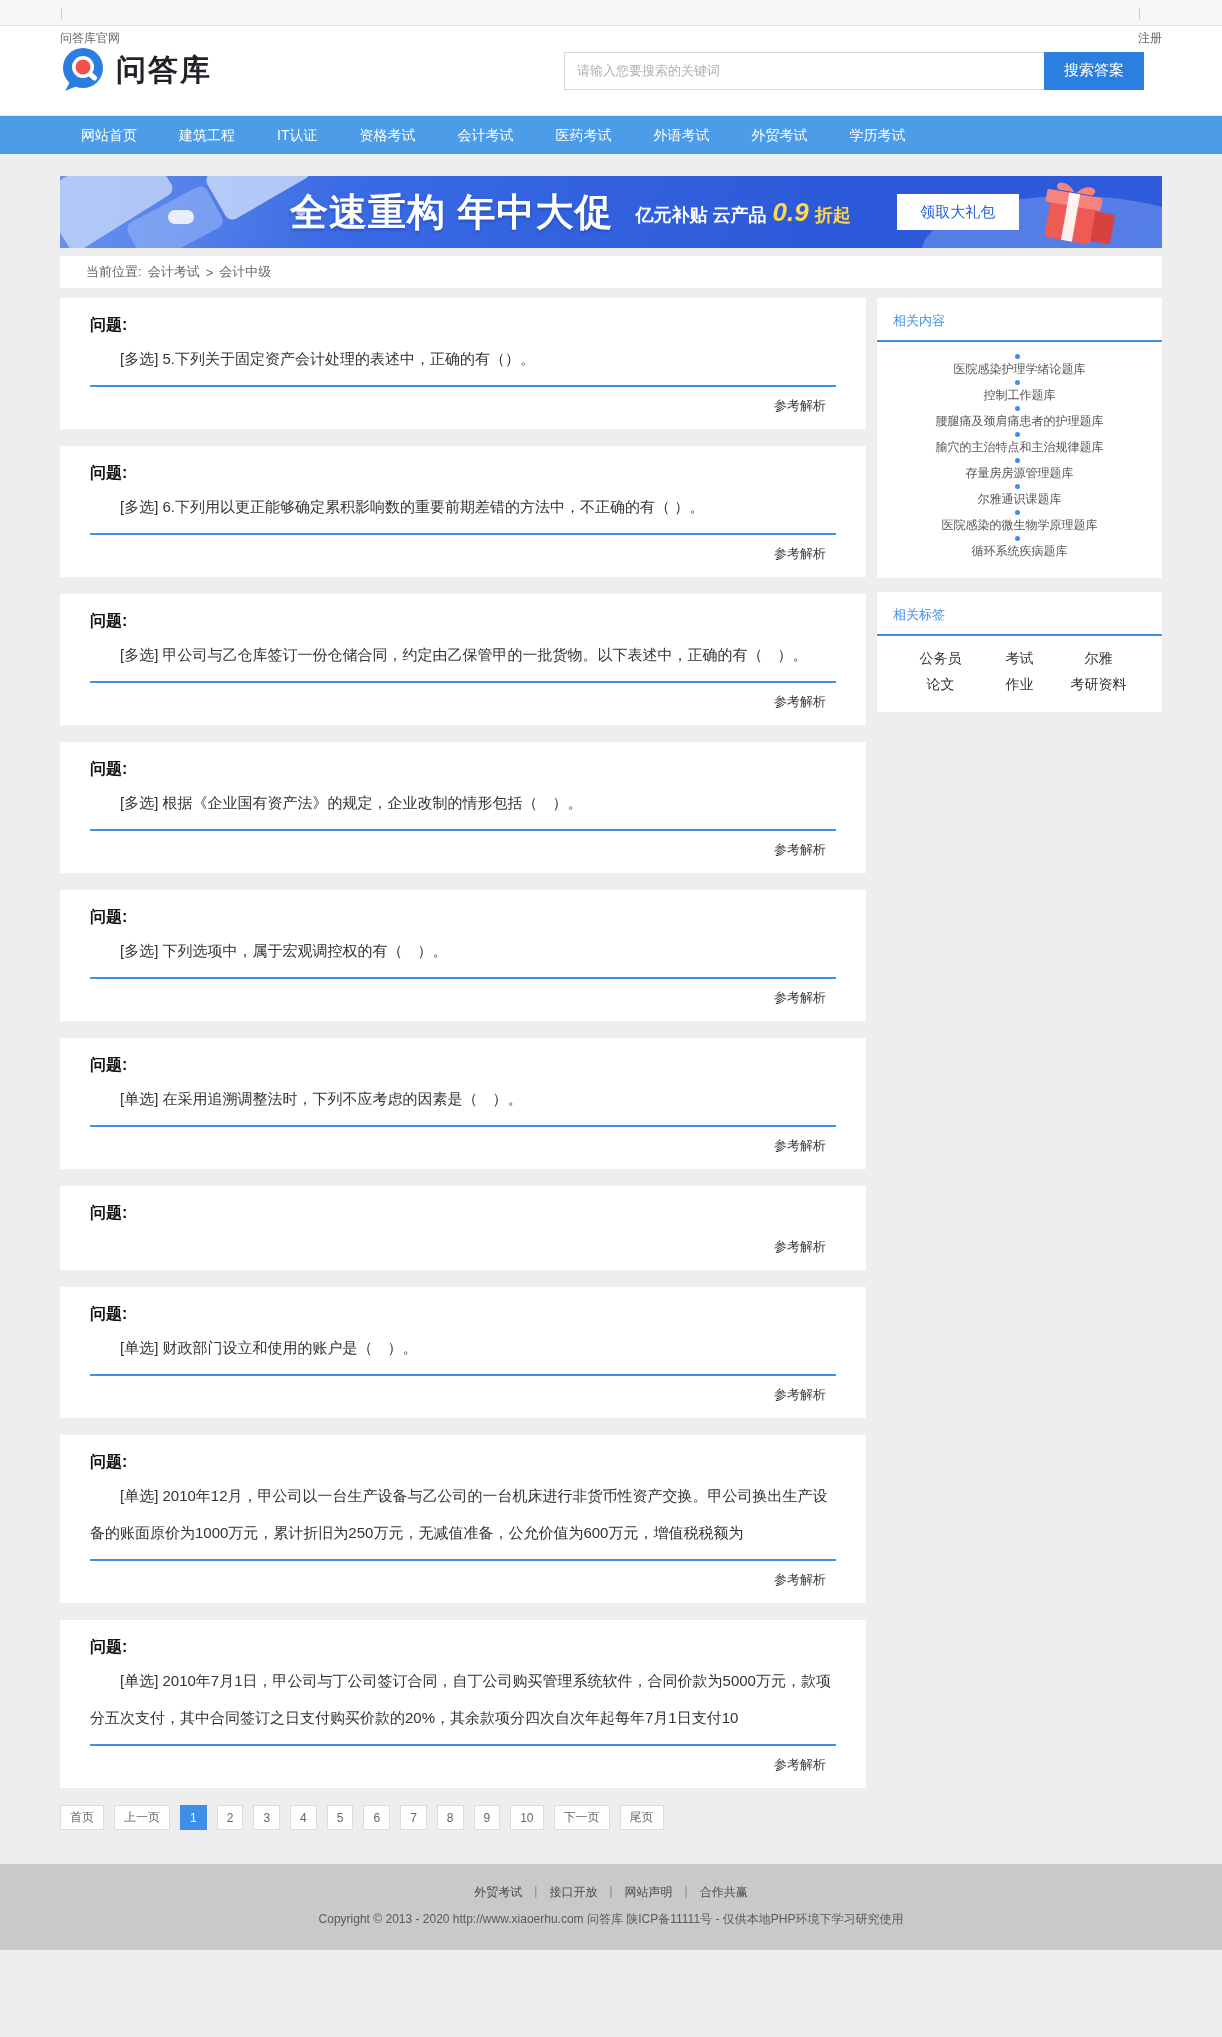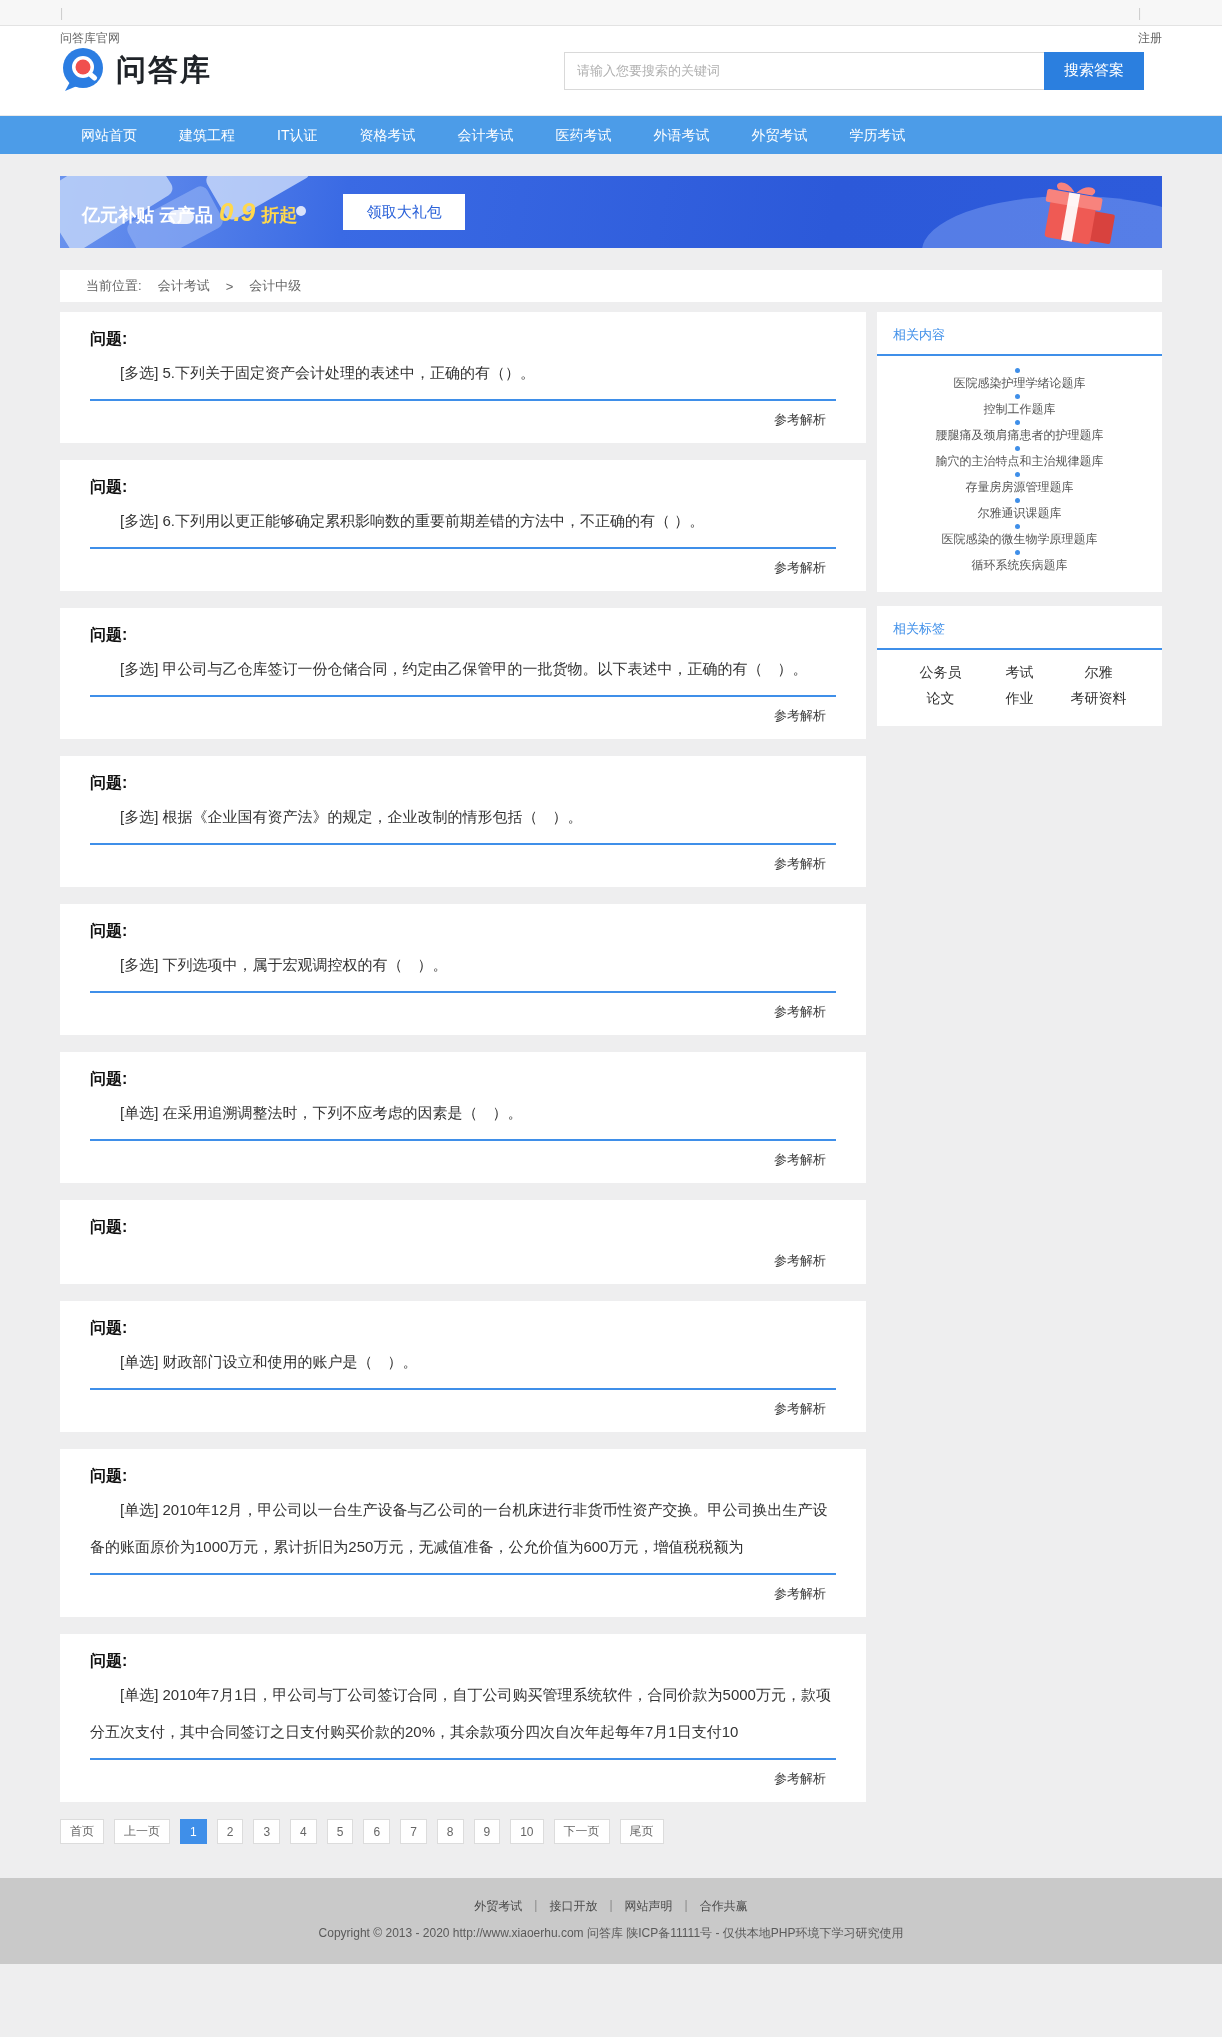--- a/index.html
+++ b/index.html
@@ -42,21 +42,21 @@
   .d-wave { right:-60px; bottom:-58px; width:300px; height:110px; background:rgba(120,155,240,.55); border-radius:50%; }
   .banner-title { position:relative; margin-left:230px; font-size:38px; font-weight:bold; color:#fff; white-space:nowrap; letter-spacing:1px; text-shadow:0 2px 3px rgba(20,40,120,.35); }
   .banner-sub { position:relative; margin-left:22px; display:flex; align-items:baseline; gap:6px; white-space:nowrap; }
   .banner-sub .w { color:#fff; font-size:18px; font-weight:bold; }
   .banner-sub .y-big { color:#ffd84d; font-size:26px; font-weight:bold; font-style:italic; }
   .banner-sub .y { color:#ffd84d; font-size:18px; font-weight:bold; }
   .banner-cta { position:relative; margin-left:46px; width:122px; height:36px; background:#fff; color:#2b62d9; font-size:15px; border:none; cursor:pointer; display:flex; align-items:center; justify-content:center; font-family:inherit; }
   .gift { position:absolute; right:40px; top:2px; }
 
   
-  .breadcrumb { margin-top:22px; background:#fff; height:32px; display:flex; align-items:center; padding-left:26px; font-size:13px; color:#666; gap:16px; }
+  .breadcrumb { margin-top:8px; background:#fff; height:32px; display:flex; align-items:center; padding-left:26px; font-size:13px; color:#666; gap:6px; }
   .breadcrumb a { color:#666; text-decoration:none; cursor:pointer; }
 
   
   .content { display:flex; margin-top:10px; align-items:flex-start; }
   .main { width:806px; }
   .sidebar { width:285px; margin-left:11px; }
 
   
   .card { background:#fff; margin-bottom:17px; padding:16px 30px 8px 30px; }
   .q-head { font-size:16px; font-weight:bold; color:#111; line-height:22px; margin-bottom:4px; }
@@ -141,20 +141,21 @@
 <div class="container">
 
   <div class="banner-wrap">
     <div class="banner">
       <div class="deco d1"></div>
       <div class="deco d2"></div>
       <div class="deco d3"></div>
       <div class="deco d4"></div>
       <div class="deco d5"></div>
       <div class="deco d-wave"></div>
+      <div class="banner-title">全速重构 年中大促</div>
       <div class="banner-sub">
         <span class="w">亿元补贴 云产品</span>
         <span class="y-big">0.9</span>
         <span class="y">折起</span>
       </div>
       <button class="banner-cta">领取大礼包</button>
       <span class="gift">
         <svg width="92" height="72" viewBox="0 0 92 72">
           <g transform="rotate(10 46 40)">
             <rect x="54" y="30" width="30" height="30" rx="2" fill="#d8423e"></rect>

